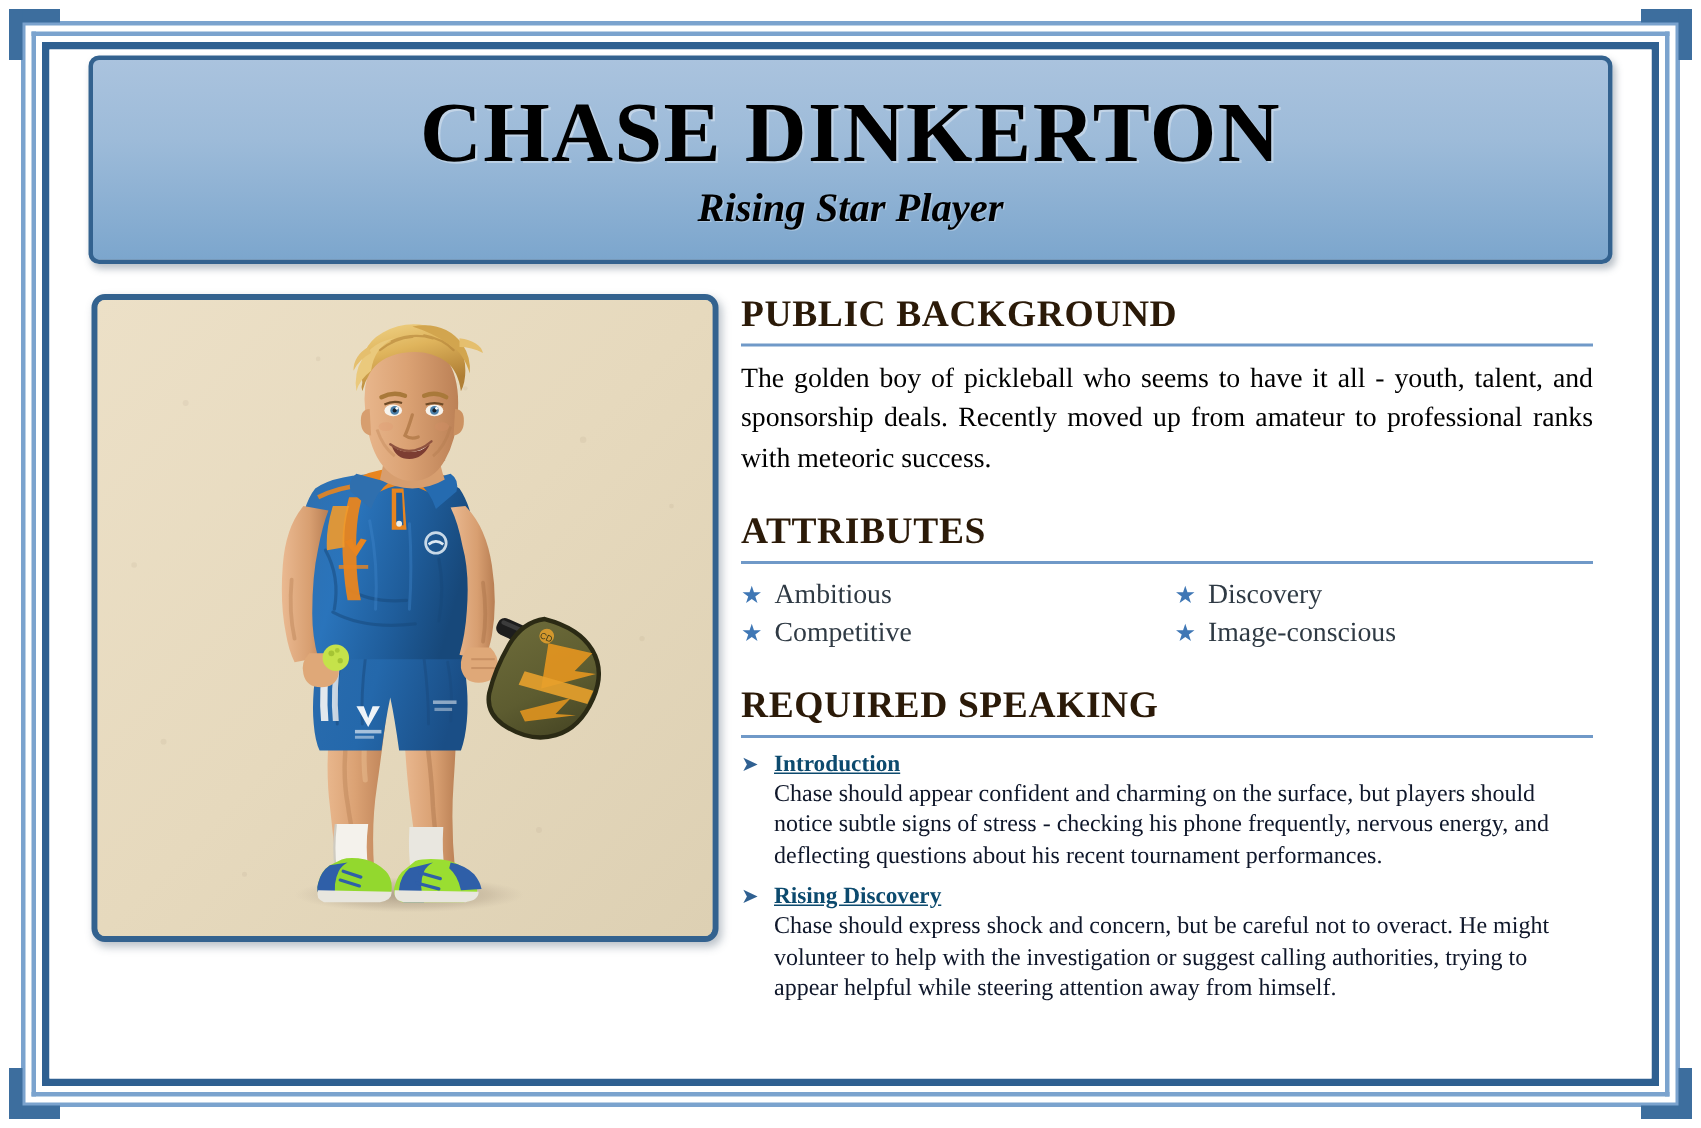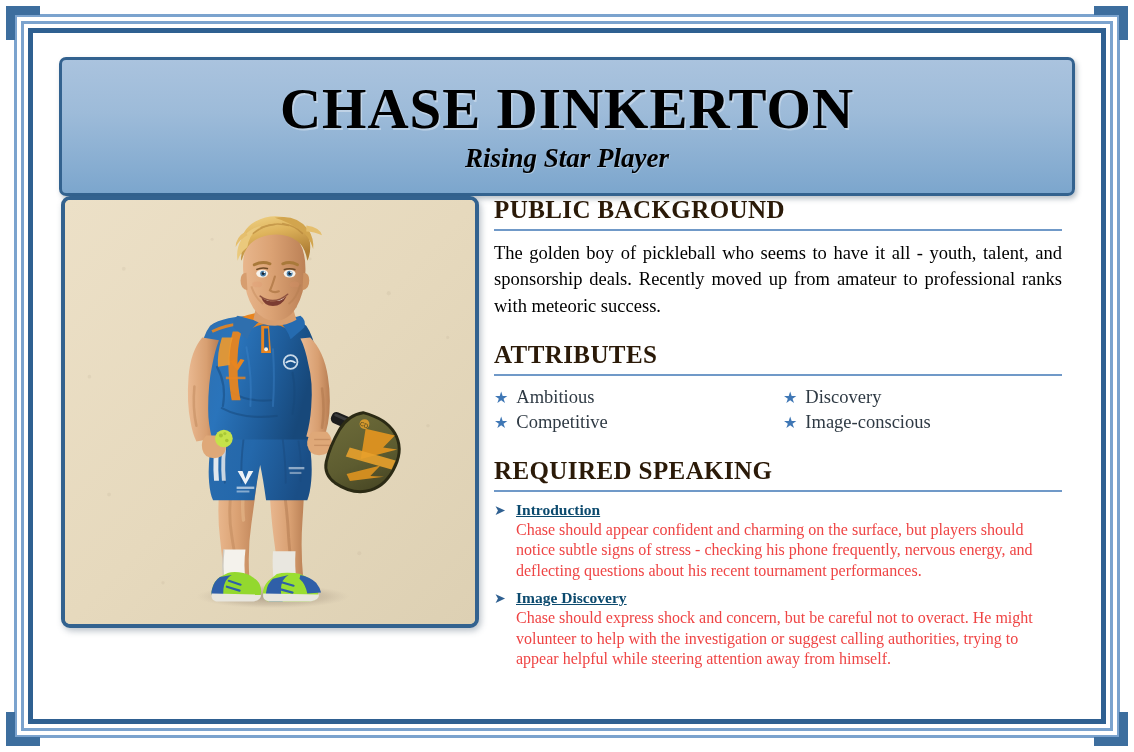--- a/index.html
+++ b/index.html
@@ -66,21 +66,21 @@
     right: 33px;
     bottom: 33px;
     background: #ffffff;
     overflow: hidden;
   }
 
   
   .header-banner {
     position: absolute;
     left: 26px;
-    top: 24px;
+    top: 4px;
     width: 1016px;
     height: 139px;
     background: linear-gradient(to bottom, #aac3de 0%, #9dbbd9 40%, #7ca6cd 100%);
     border: 3px solid #33628f;
     border-radius: 7px;
     box-shadow: 2px 3px 5px rgba(60,80,100,0.35);
     box-sizing: border-box;
     display: flex;
     flex-direction: column;
     align-items: center;
@@ -203,21 +203,21 @@
     font-size: 15.5px;
     font-weight: bold;
     color: #0c4a6e;
     line-height: 1.22;
     display: block;
     text-decoration: underline;
   }
   .speak-body {
     font-size: 16px;
     line-height: 1.3;
-    color: #ef4444;
+    color: #0f172a;
     display: block;
     margin-top: 0px;
   }
 </style>
 </head>
 <body>
 
 <div class="page-frame">
   <div class="rule-line v-l1"></div>
   <div class="rule-line v-l2"></div>
@@ -521,20 +521,20 @@
         <div class="section-rule"></div>
 
         <div class="speak-item">
           <span class="speak-arrow">➤</span>
           <span class="speak-label">Introduction</span>
           <span class="speak-body">Chase should appear confident and charming on the surface, but players should notice subtle signs of stress - checking his phone frequently, nervous energy, and deflecting questions about his recent tournament performances.</span>
         </div>
 
         <div class="speak-item">
           <span class="speak-arrow">➤</span>
-          <span class="speak-label">Image Discovery</span>
+          <span class="speak-label">Rising Discovery</span>
           <span class="speak-body">Chase should express shock and concern, but be careful not to overact. He might volunteer to help with the investigation or suggest calling authorities, trying to appear helpful while steering attention away from himself.</span>
         </div>
       </div>
 
     </div>
   </div>
 </div>
 
 </body></html>

